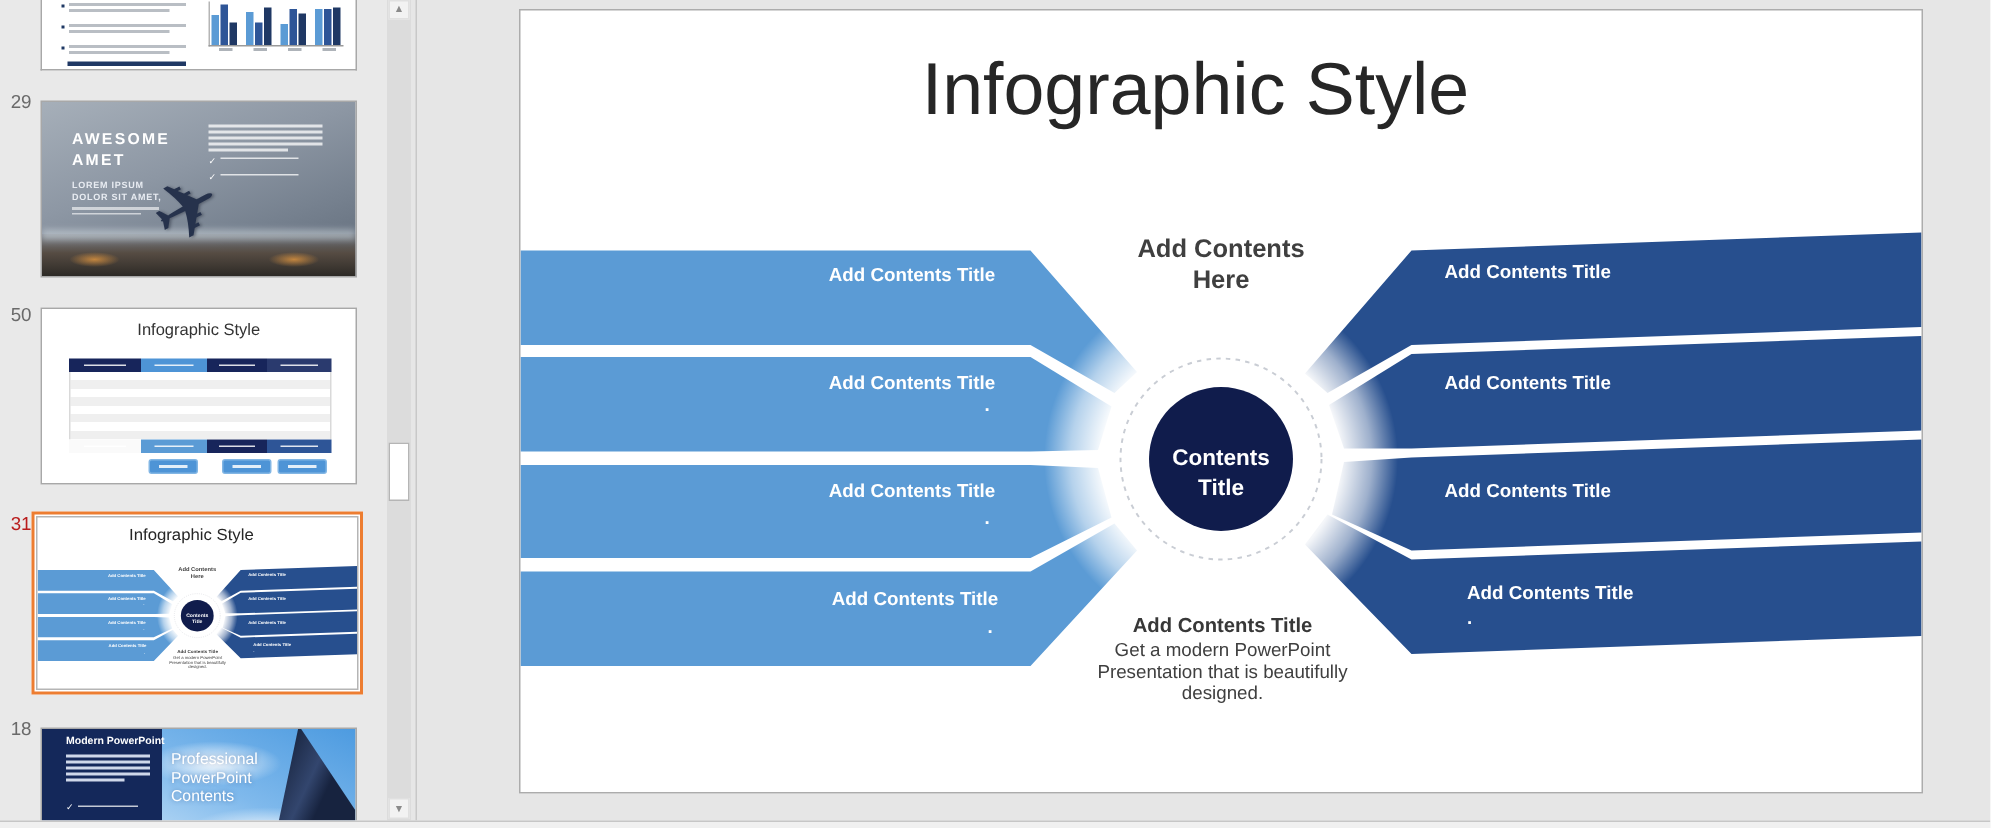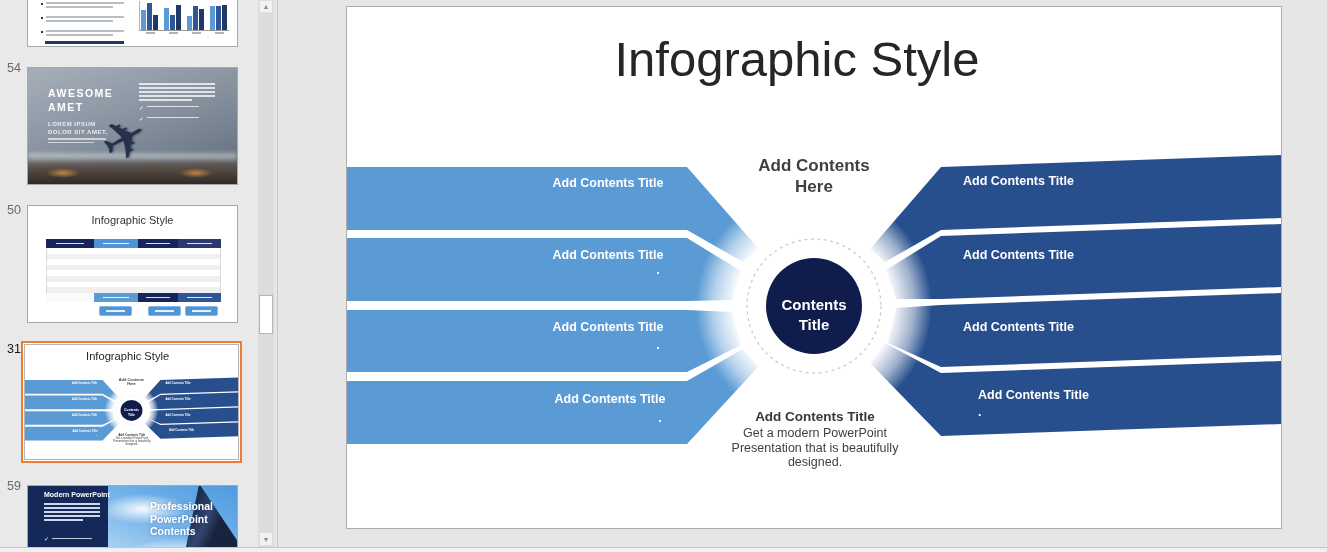--- a/index.html
+++ b/index.html
@@ -18,21 +18,21 @@
   .st-circle  { font-size:15px; font-weight:bold; fill:#ffffff; }
   .st-barlab  { font-size:12.5px; font-weight:bold; fill:#ffffff; }
   .st-bottitle{ font-size:13.5px; font-weight:bold; fill:#383838; }
   .st-botline { font-size:12.5px; fill:#3f3f3f; }
 
   
   .thumb-panel { position:absolute; left:0; top:0; width:258px; height:547px;
                  background:#e9e9e9; overflow:hidden; }
   .slide-num { position:absolute; left:0; width:21px; text-align:right;
                font-size:12.5px; color:#6a6a6a; }
-  .slide-num.sel { color:#0f172a; }
+  .slide-num.sel { color:#b91c1c; }
   .thumb { position:absolute; left:27px; width:211px; background:#fff;
            border:1px solid #a8a8a8; overflow:hidden; }
 
   
   .t-partial { top:0; height:47px; border-top:none; }
   .bullet-group { position:absolute; left:18px; width:78px; }
   .bullet-sq { position:absolute; left:-5px; top:1px; width:2px; height:2px; background:#1f3864; }
   .mt { height:2px; background:#b9bec4; margin:0 0 2px 0; }
   .navy-rule { position:absolute; left:17px; top:41px; width:79px; height:3px; background:#1f3864; }
   .tc-wrap { position:absolute; left:104px; top:1px; width:97px; height:33px; }
@@ -103,22 +103,22 @@
   .cl1 { left:70px; top:8px; width:90px; height:30px; }
   .cl2 { left:95px; top:52px; width:110px; height:36px; }
   .t32-building { position:absolute; right:0; top:0; width:90px; height:118px;
          background:linear-gradient(115deg,#1b2844 35%,#33466e 52%,#17233f 62%);
          clip-path:polygon(30% 100%, 58% -2%, 100% 46%, 100% 100%); }
   .t32-navy { position:absolute; left:0; top:0; width:80px; height:118px; background:#14285a; }
   .t32-ptitle { position:absolute; left:16px; top:5px; color:#fff; font-weight:bold; font-size:7px; }
   .t32-micro { position:absolute; left:16px; top:17px; width:56px; }
   .t32-micro .mt { background:#cfd8ea; height:1.5px; margin-bottom:2.5px; }
   .t32-check { position:absolute; left:16px; top:46px; color:#fff; }
-  .t32-overlay { position:absolute; left:86px; top:14px; color:#fff; font-weight:bold;
-         font-size:10.5px; line-height:12.5px; text-shadow:0 0 3px rgba(40,80,140,.5);margin-left:36px; }
+  .t32-overlay { position:absolute; left:86px; top:14px; color:#fff; font-weight:normal;
+         font-size:10.5px; line-height:12.5px; text-shadow:0 0 3px rgba(40,80,140,.5); }
 
   
   .scrollbar { position:absolute; left:258px; top:0; width:16px; height:547px; background:#dcdcdc; }
   .sb-btn { position:absolute; left:1px; width:14px; height:13px; background:#f2f2f2;
             border:1px solid #e0e0e0; color:#8a8a8a; font-size:7px; line-height:12px; text-align:center; }
   .sb-up { top:0; } .sb-down { bottom:1px; height:14px; line-height:13px; }
   .sb-thumb { position:absolute; left:1px; top:295px; width:14px; height:39px;
               background:#ffffff; border:1px solid #b5b5b5; }
   .v-divider { position:absolute; left:277px; top:0; width:1px; height:547px; background:#c8c8c8; }
   .statusbar { position:absolute; left:0; top:547px; width:1327px; height:5px;
@@ -232,21 +232,21 @@
               <div class="tc-bar tc-s2" style="height: 25px;"></div>
             </div>
           </div>
         <div class="tc-tick" style="left:14px"></div>
           <div class="tc-tick" style="left:37px"></div>
         <div class="tc-tick" style="left:60px"></div>
           <div class="tc-tick" style="left:83px"></div>
       </div>
     </div>
 
-    <div class="slide-num" style="top:61px">54</div>
+    <div class="slide-num" style="top:61px">29</div>
     <div class="thumb t29">
       <div class="t29-runway"></div>
       <div class="t29-glow1"></div>
       <div class="t29-glow2"></div>
       <div class="t29-haze"></div>
       <div class="t29-plane">✈</div>
       <div class="t29-title"><span>AWESOME</span><br><span>AMET</span></div>
       <div class="t29-sub"><span>LOREM IPSUM</span><br><span>DOLOR SIT AMET,</span></div>
       <div class="t29-micro">
         <div class="mt"></div>
@@ -288,21 +288,21 @@
 
     <div class="slide-num sel" style="top:342px">31</div>
     <div class="t31">
       <div class="t31-inner">
         <svg viewBox="0 0 934 521" preserveAspectRatio="none">
           <use href="#slide-graphic"></use>
         </svg>
       </div>
     </div>
 
-    <div class="slide-num" style="top:479px">59</div>
+    <div class="slide-num" style="top:479px">18</div>
     <div class="thumb t32">
       <div class="t32-cloud cl1"></div>
       <div class="t32-cloud cl2"></div>
       <div class="t32-building"></div>
       <div class="t32-navy"></div>
       <div class="t32-ptitle">Modern PowerPoint</div>
       <div class="t32-micro">
         <div class="mt"></div>
           <div class="mt"></div>
           <div class="mt"></div>

